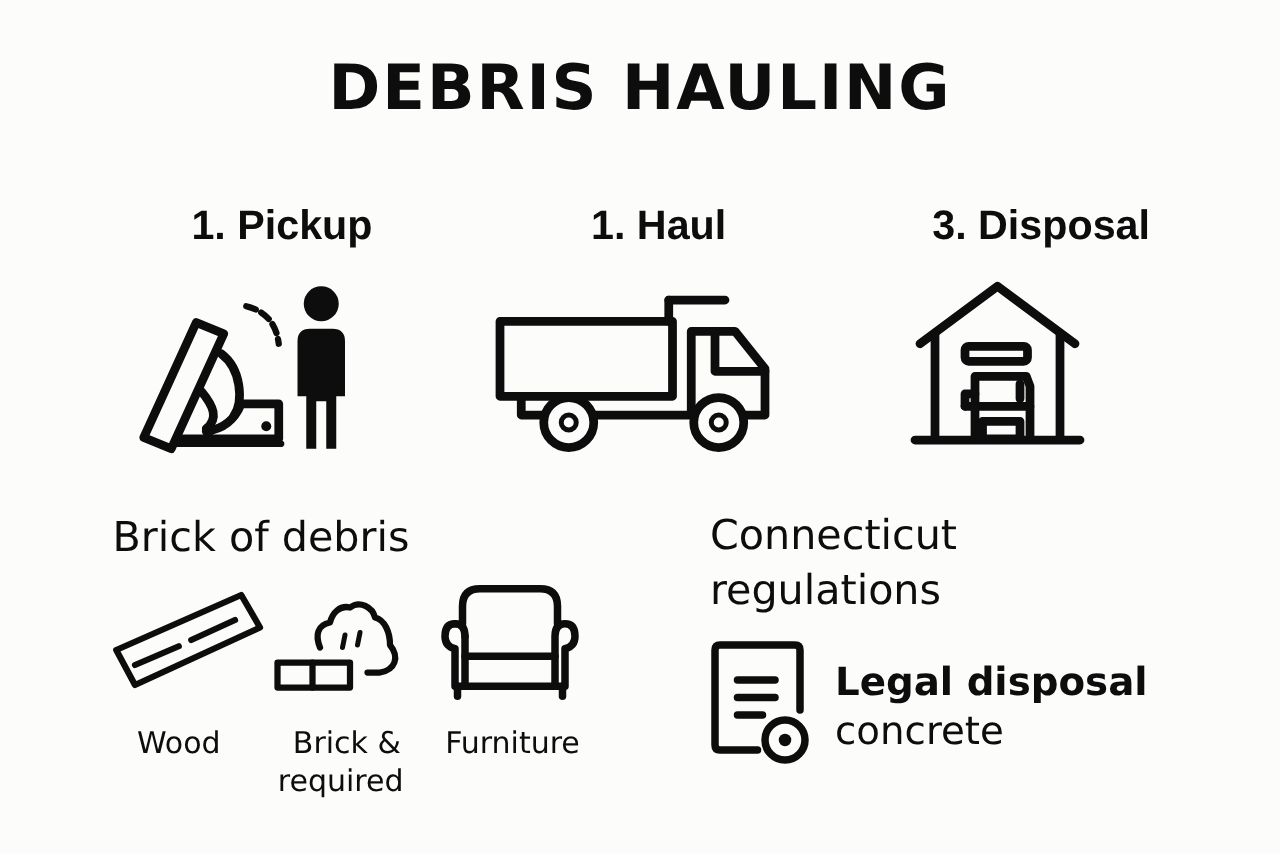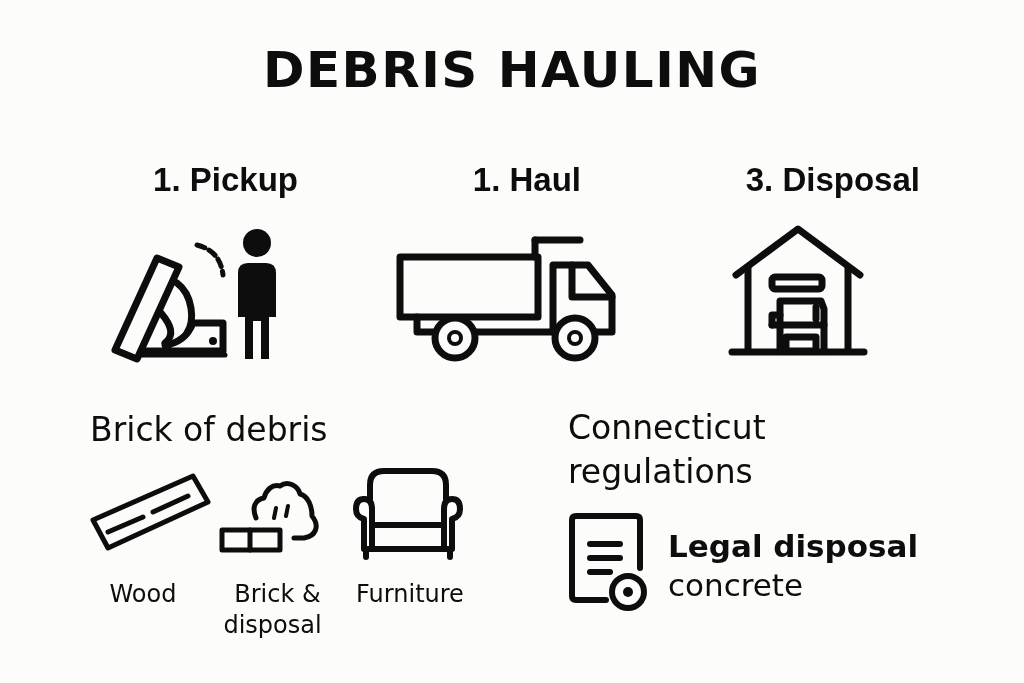--- a/index.html
+++ b/index.html
@@ -140,21 +140,21 @@
       <path d="M20,44 L20,84"></path>
       <path d="M20,60 L92,60"></path>
       <path d="M14,84 L14,92"></path>
       <path d="M98,84 L98,92"></path>
     </g>
   </svg>
 </div>
 
 <div class="abs item-label" style="left:88px; width:110px; top:580px;">Wood</div>
 <div class="abs item-label" style="left:215px; width:125px; top:580px;">Brick &amp;</div>
-<div class="abs item-label" style="left:200px; width:145px; top:611px;">disposal</div>
+<div class="abs item-label" style="left:200px; width:145px; top:611px;">required</div>
 <div class="abs item-label" style="left:340px; width:140px; top:580px;">Furniture</div>
 
 <div class="abs section-heading" style="left:568px; top:408px;">Connecticut</div>
 <div class="abs section-heading" style="left:568px; top:452px;">regulations</div>
 
 <div class="abs" style="left:568px; top:512px;">
   <svg width="85" height="100" viewBox="0 0 85 100">
     <g class="stroke" stroke-width="6">
       <path d="M38,88 L8,88 Q4,88 4,84 L4,8 Q4,4 8,4 L68,4 Q72,4 72,8 L72,56"></path>
       <path d="M22,32 L52,32"></path>

